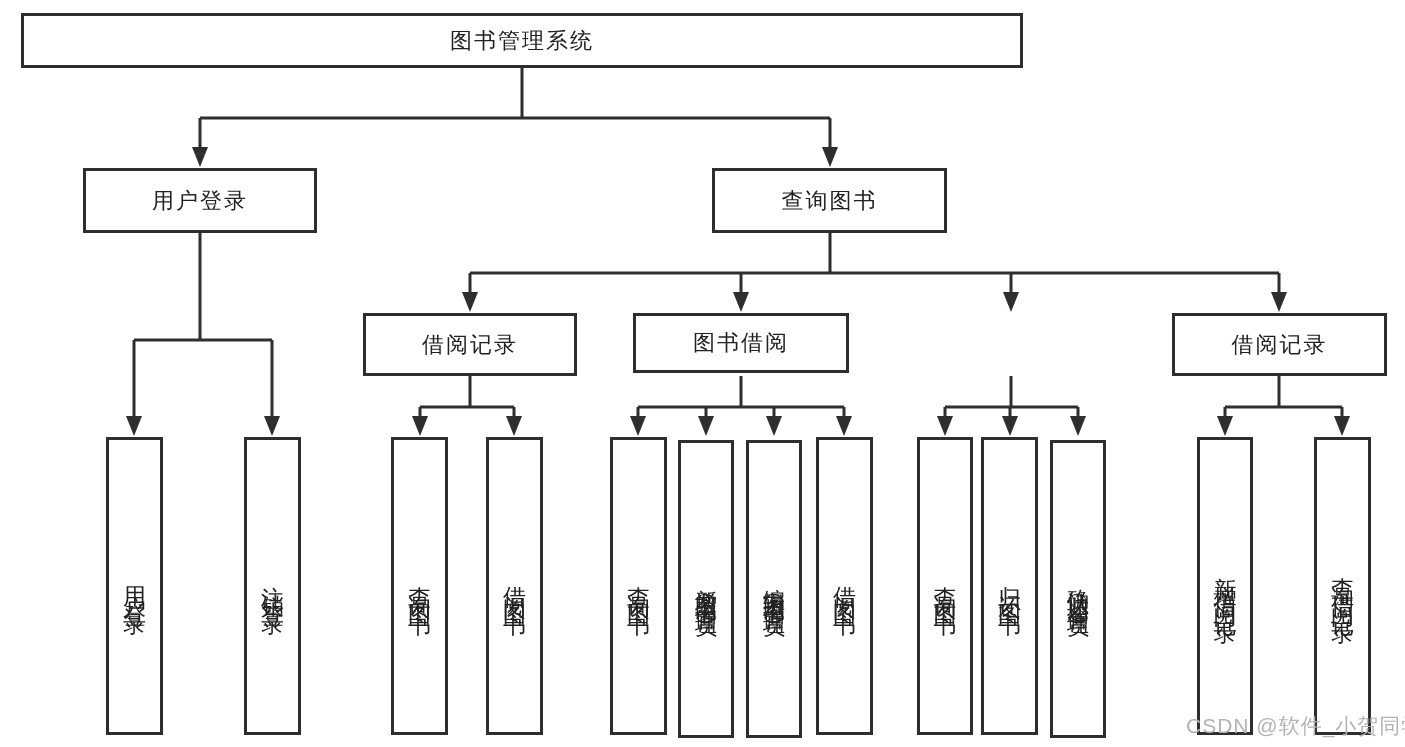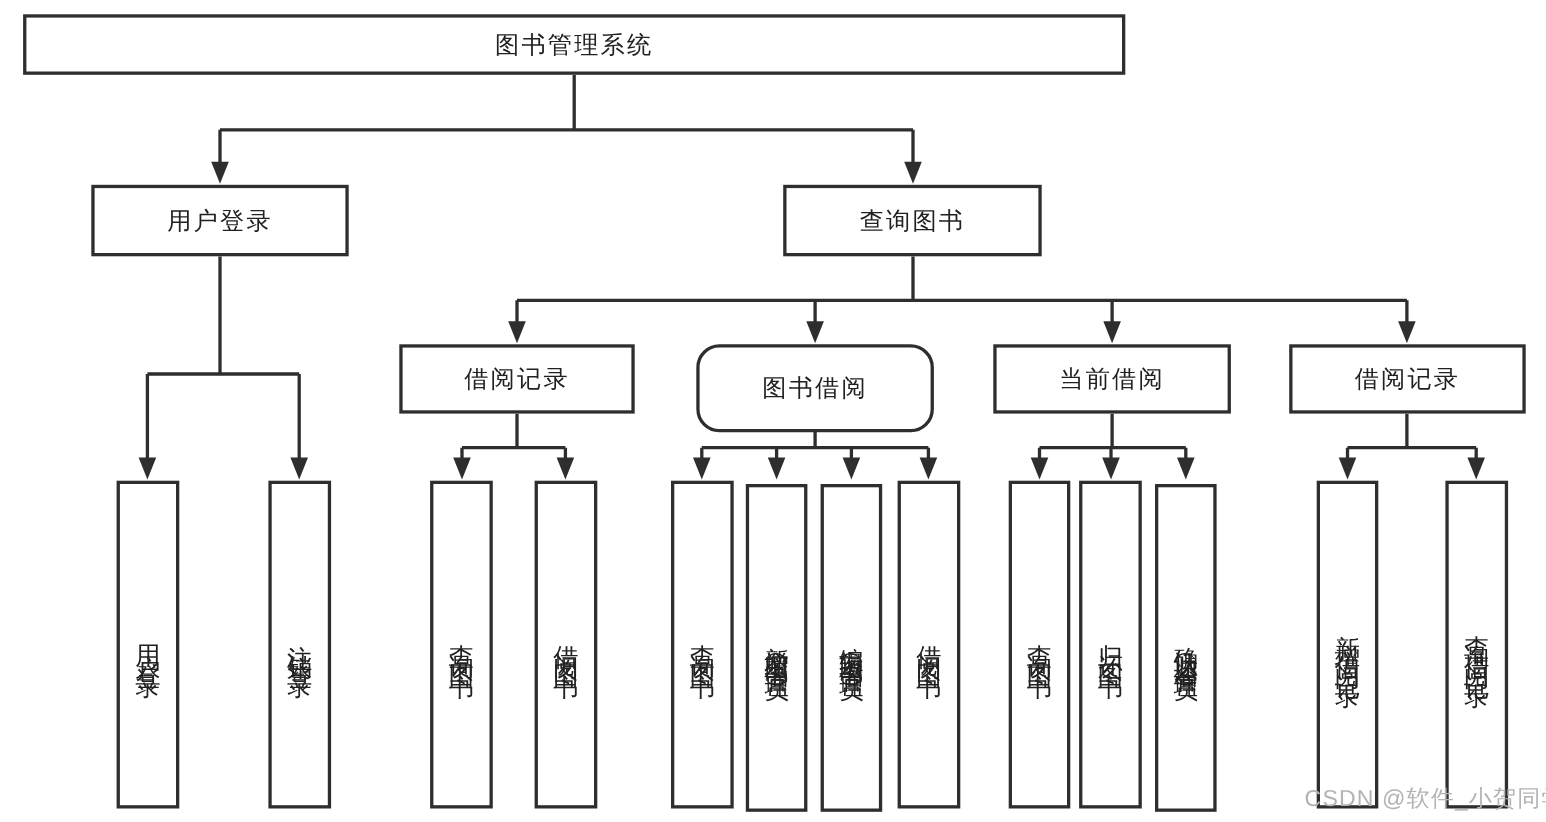--- a/index.html
+++ b/index.html
@@ -90,25 +90,22 @@
   <div class="node h-node" style="left:83px;top:168px;width:234px;height:65px;">
     <span>用户登录</span>
   </div>
   <div class="node h-node" style="left:712px;top:168px;width:235px;height:65px;">
     <span>查询图书</span>
   </div>
 
   <div class="node h-node" style="left:363px;top:313px;width:214px;height:63px;">
     <span>借阅记录</span>
   </div>
-  <div class="node h-node" style="left:633px;top:313px;width:216px;height:80px;border-radius:21px;">
+  <div class="node h-node" style="left:633px;top:313px;width:216px;height:60px;">
     <span>图书借阅</span>
-  </div>
-  <div class="node h-node" style="left:903px;top:313px;width:216px;height:63px;">
-    <span>当前借阅</span>
   </div>
   <div class="node h-node" style="left:1172px;top:313px;width:215px;height:63px;">
     <span>借阅记录</span>
   </div>
 
   <div class="node v-node" style="left:106px;top:437px;width:57px;height:298px;">
     <span>用户登录</span>
   </div>
   <div class="node v-node" style="left:244px;top:437px;width:57px;height:298px;">
     <span>注销登录</span>

